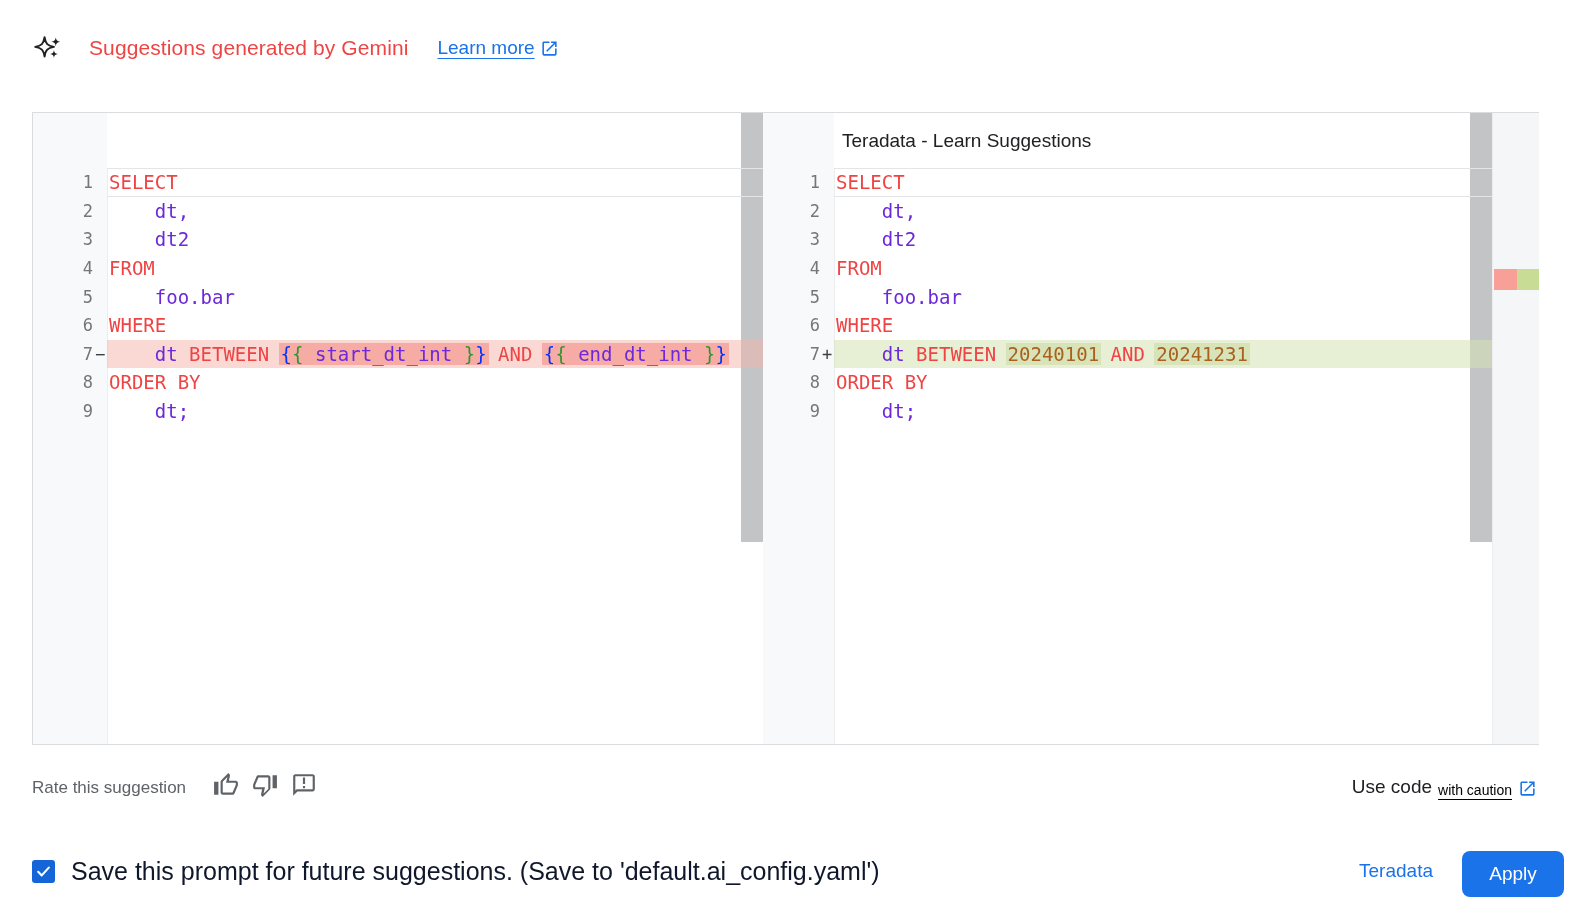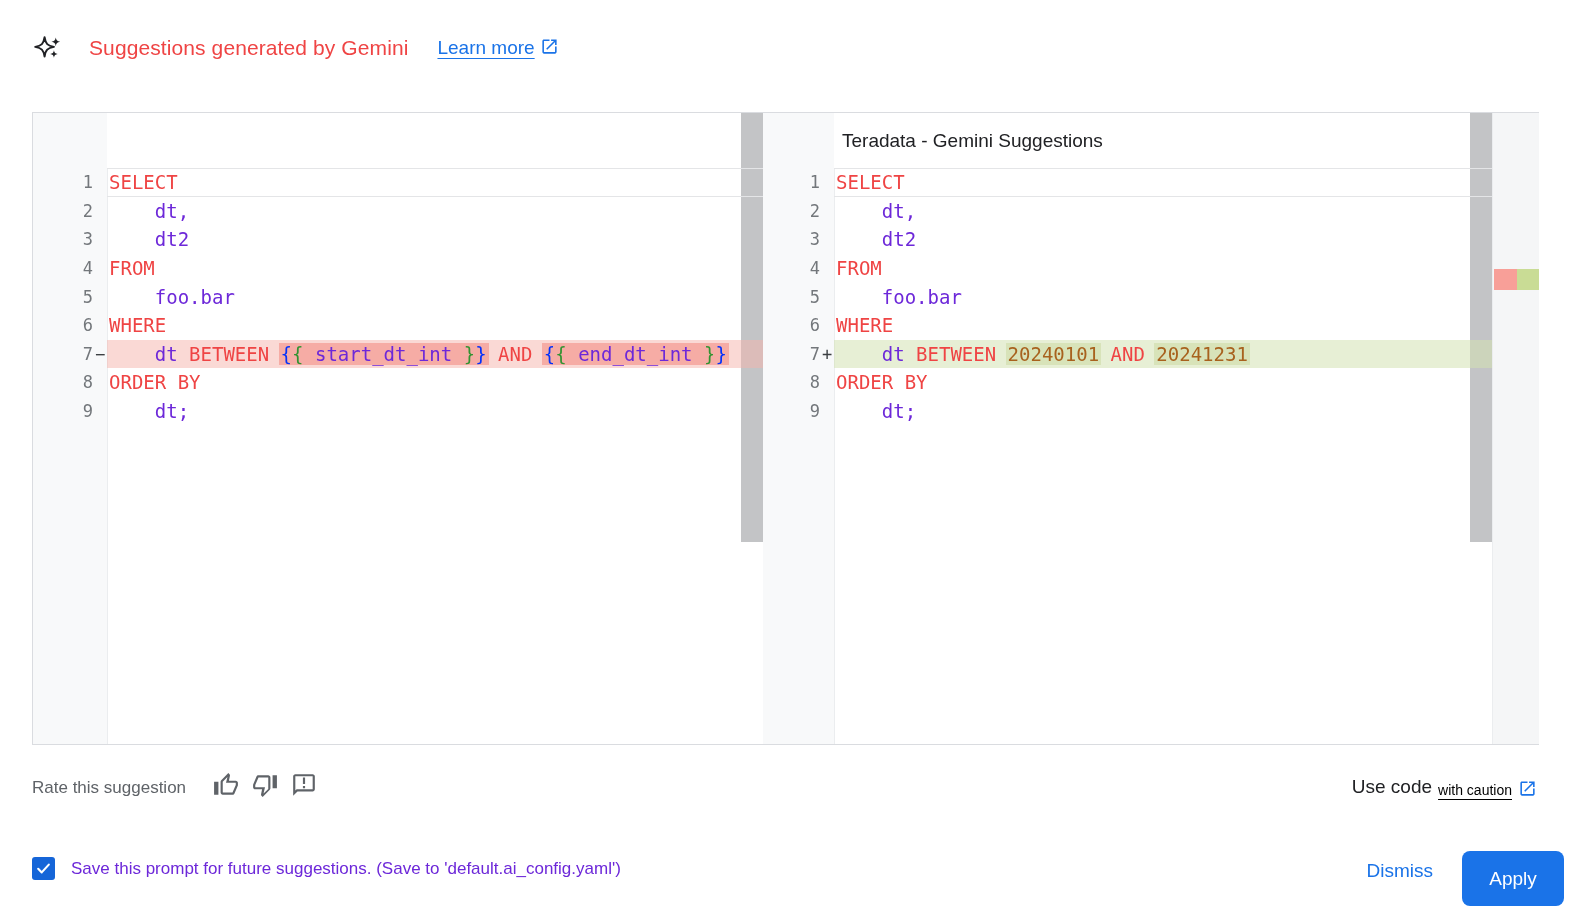--- a/index.html
+++ b/index.html
@@ -6,21 +6,21 @@
   html,body { background:#ffffff; }
   .page {
     position:relative; width:1574px; height:918px; overflow:hidden;
     font-family:"Liberation Sans", sans-serif; color:#202124; background:#fff;
   }
 
   
   .hdr { position:absolute; top:31px; left:32px; right:32px; height:34px; display:flex; align-items:center; }
   .hdr .spark { width:32px; height:32px; flex:0 0 auto; }
   .hdr .title { margin-left:25px; font-size:21px; color:#ef4444; letter-spacing:0.1px; }
-  .hdr .learn { margin-left:29px; display:flex; align-items:flex-start; gap:5px; cursor:pointer; }
+  .hdr .learn { margin-left:29px; display:flex; align-items:center; gap:5px; cursor:pointer; }
   .hdr .learn .txt { font-size:19px; color:#1a73e8; font-weight:500; text-decoration:underline; text-underline-offset:4px; }
   .ext-icon { width:19px; height:19px; }
 
   
   .diffbox { position:absolute; left:32px; top:112px; width:1507px; height:633px;
              border:1px solid #dadce0; background:#fff; }
   .editor { position:absolute; top:0; bottom:0; overflow:hidden; background:#fff; }
   .editor--left  { left:0;    width:730px; --gw:74px; --hl-right:0px;  }
   .editor--right { left:730px; width:776px; --gw:71px; --hl-right:47px; }
 
@@ -73,25 +73,25 @@
   .caution .pre { font-size:19px; color:#202124; }
   .caution .lnk { font-size:14px; color:#000000; text-decoration:underline; text-underline-offset:4px; cursor:pointer;margin-top:32px; }
 
   
   .bbar { position:absolute; left:0; right:0; top:845px; height:60px; }
   .chkwrap { position:absolute; left:32px; top:12px; display:flex; align-items:center; cursor:pointer; }
   .chk { width:23px; height:23px; border-radius:3px; background:#1565d8; display:flex;
          align-items:center; justify-content:center; }
   .chk svg { width:17px; height:17px; display:none; }
   .chk.checked svg { display:block; }
-  .chklabel { margin-left:16px; font-size:17px; color:#6d28d9; }
+  .chklabel { margin-left:16px; font-size:25px; color:#0f172a; }
 
   .dismiss { position:absolute; right:141px; top:15px; border:none; background:transparent;
              color:#1a73e8; font-size:19px; font-weight:500; font-family:"Liberation Sans", sans-serif; cursor:pointer; }
-  .apply { position:absolute; right:10px; top:6px; width:102px; height:55px; border:none; border-radius:8px;
+  .apply { position:absolute; right:10px; top:6px; width:102px; height:46px; border:none; border-radius:8px;
            background:#1a73e8; color:#fff; font-size:19px; font-weight:500;
            font-family:"Liberation Sans", sans-serif; cursor:pointer; }
 </style>
 </head>
 <body>
 
 <div class="page">
 
   <div class="hdr">
     <svg class="spark" viewBox="0 0 28 28">
@@ -160,21 +160,21 @@
             <span class="ln">9</span>
             <span class="sign"></span>
             <span class="code"><span class="tk-p">    dt;</span></span>
           </div>
         </div>
       <div class="gutter-line"></div>
     </div>
 
     <div class="editor editor--right">
       <div class="gutter-bg"></div>
-      <div class="ptitle">Teradata - Gemini Suggestions</div>
+      <div class="ptitle">Teradata - Learn Suggestions</div>
       <div class="sbar">
           <div class="thumb"></div>
         </div>
       <div class="rows">
           <div class="row current">
             <span class="ln">1</span>
             <span class="sign"></span>
             <span class="code"><span class="tk-k">SELECT</span></span>
           </div>
           <div class="row">
@@ -257,17 +257,17 @@
 
   <div class="bbar">
     <div class="chkwrap">
       <span class="chk checked">
         <svg viewBox="0 0 24 24" fill="none" stroke="#ffffff" stroke-width="3" stroke-linecap="round" stroke-linejoin="round">
           <polyline points="4.5,12.5 9.5,17.5 19.5,6.5"></polyline>
         </svg>
       </span>
       <span class="chklabel">Save this prompt for future suggestions. (Save to 'default.ai_config.yaml')</span>
     </div>
-    <button class="dismiss">Dismiss</button>
+    <button class="dismiss">Teradata</button>
     <button class="apply">Apply</button>
   </div>
 
 </div>
 
 </body></html>

